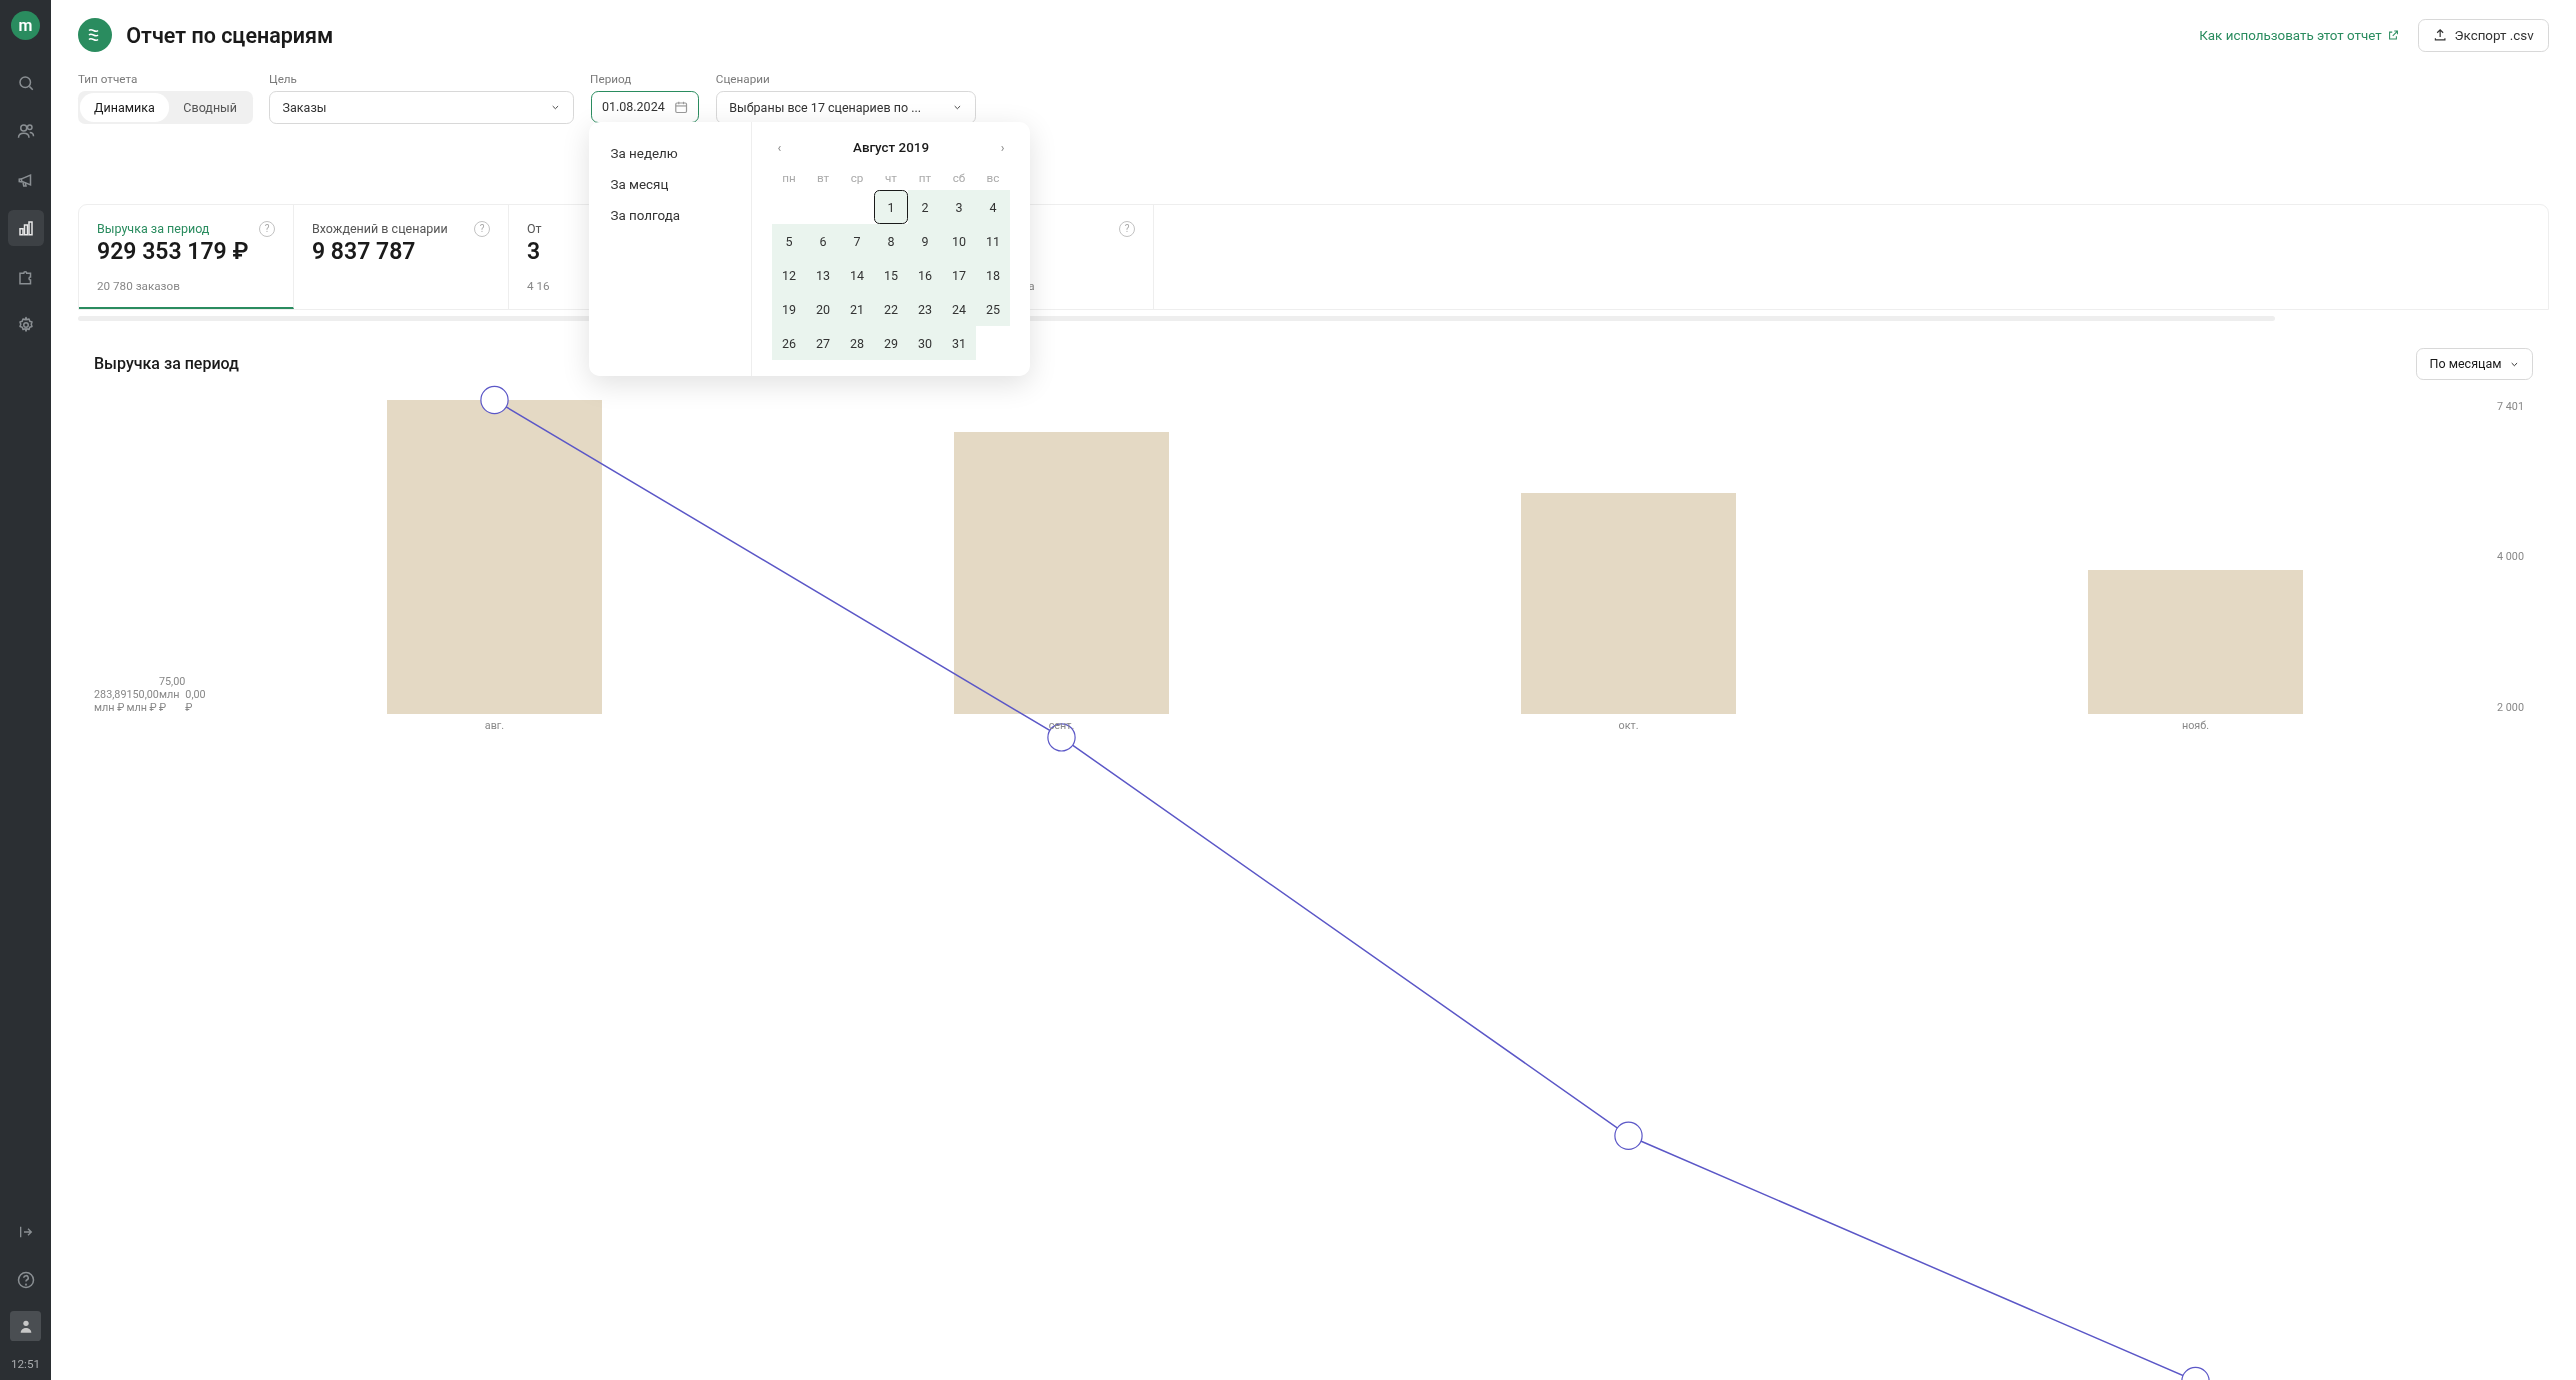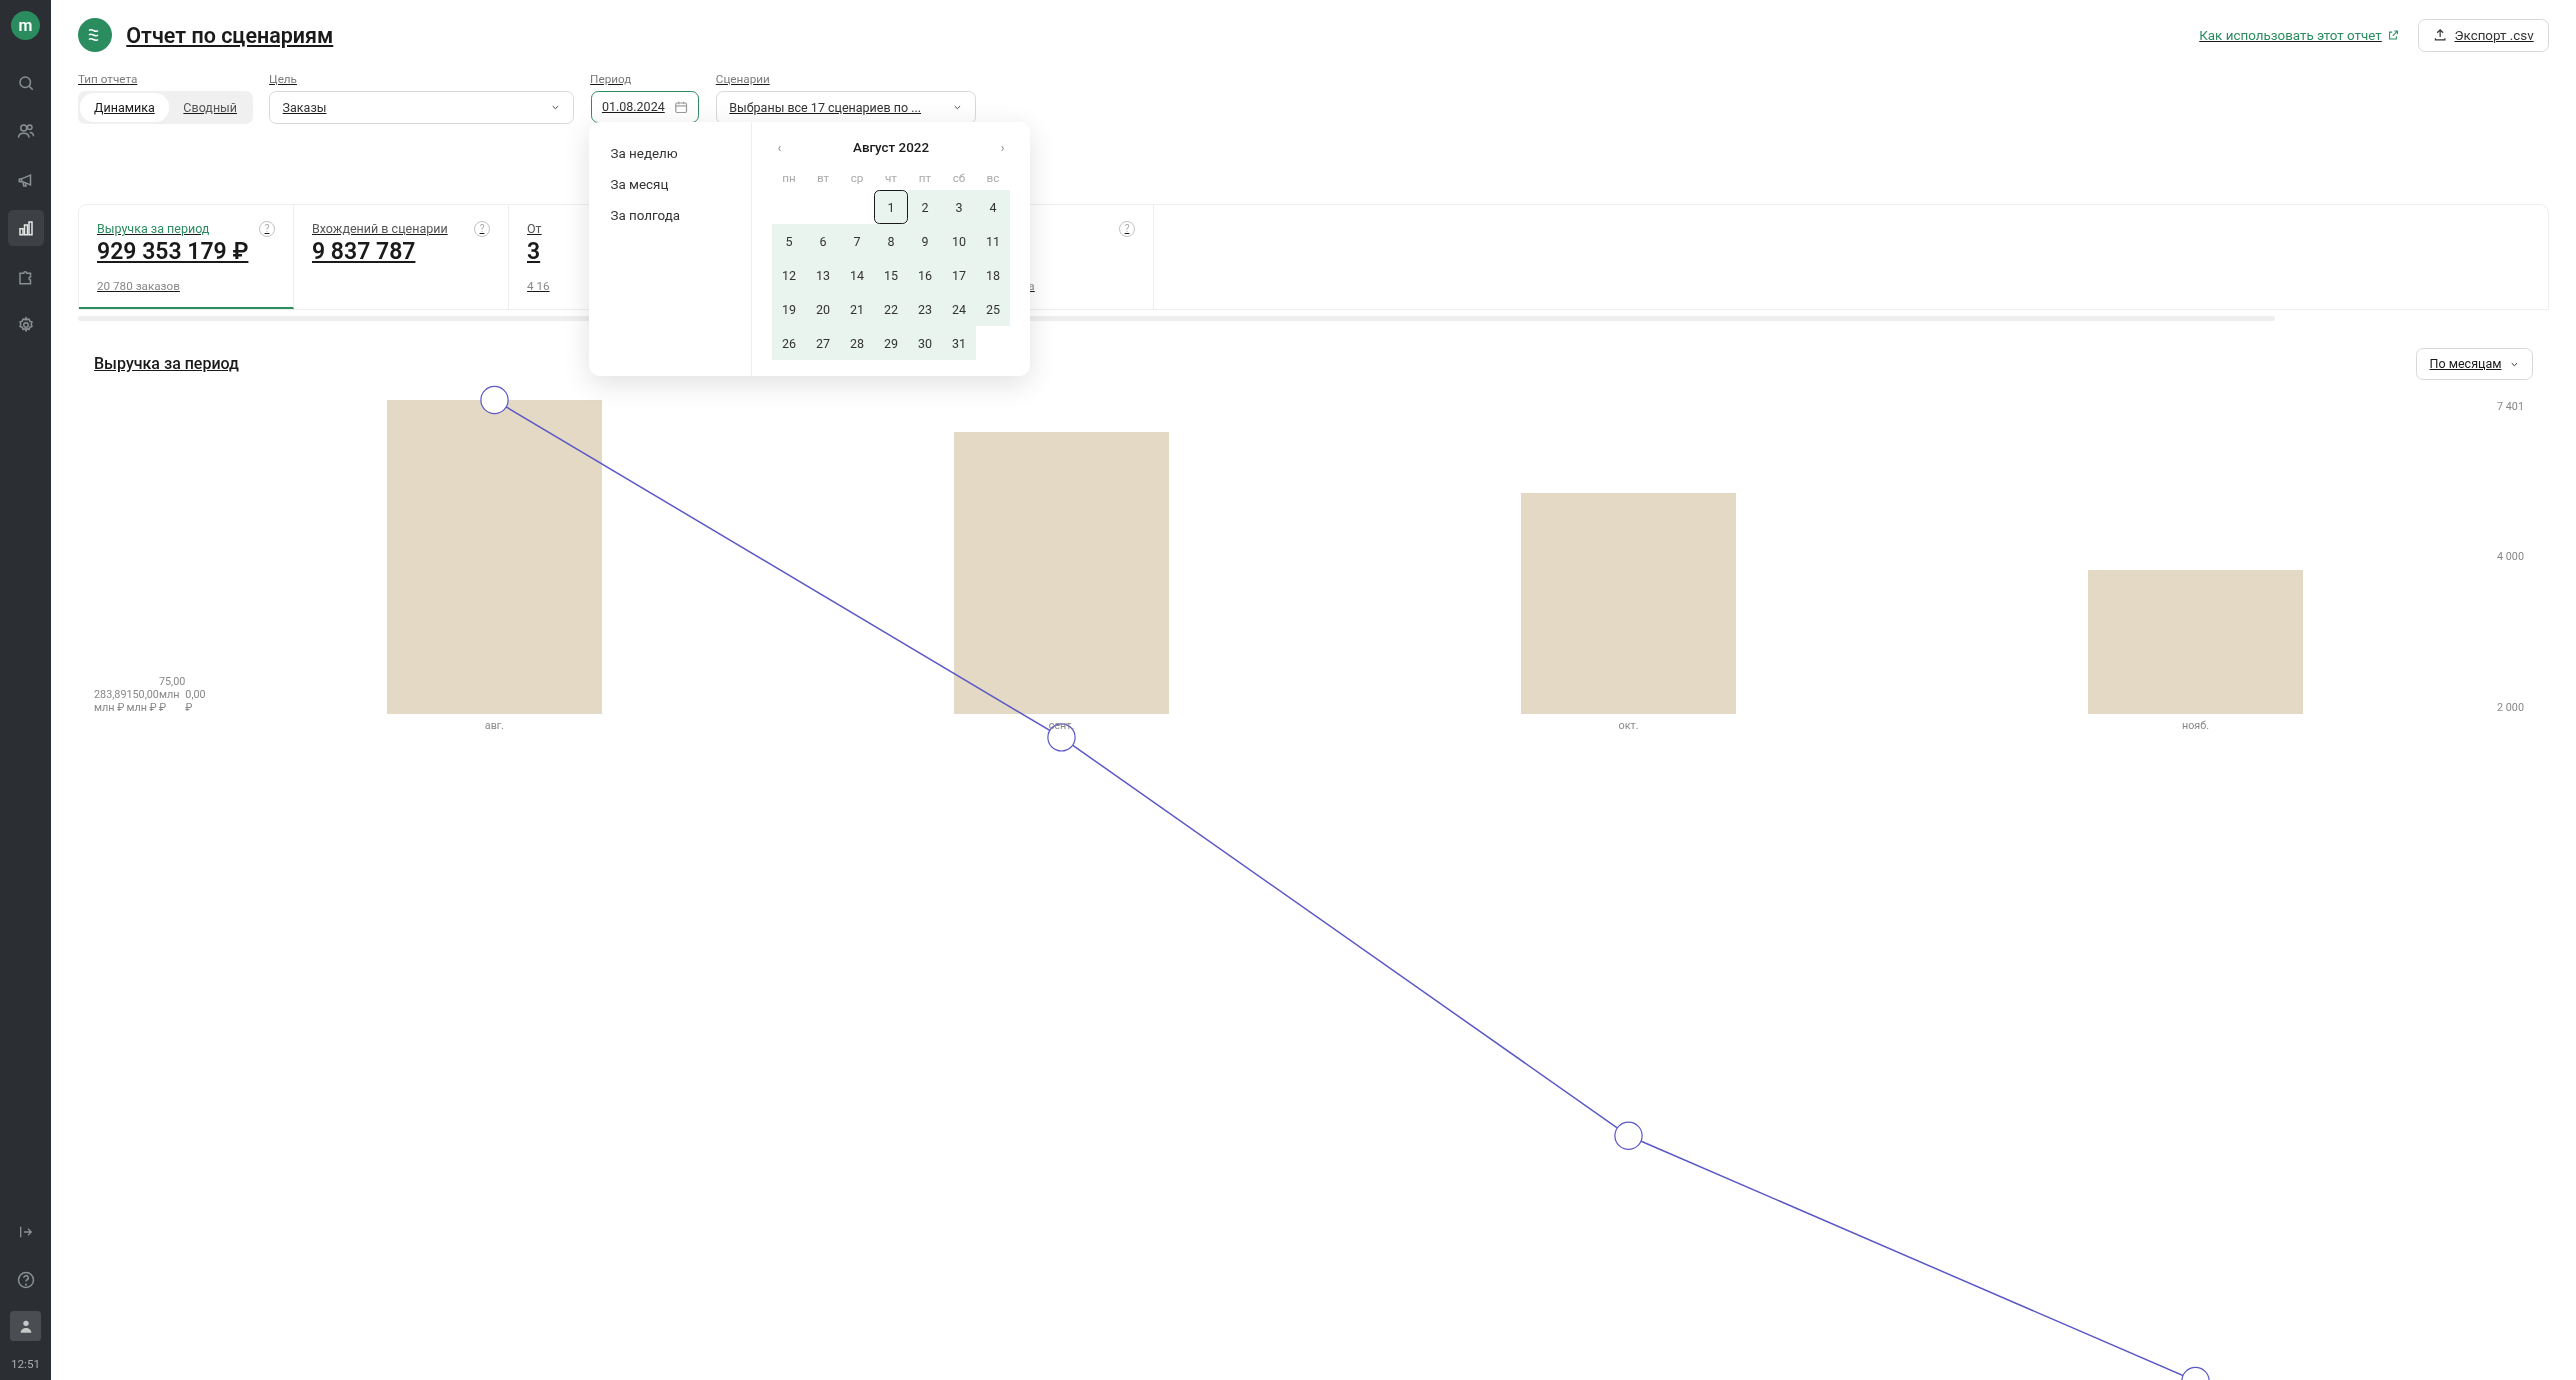--- a/index.html
+++ b/index.html
@@ -46,21 +46,21 @@
   border-radius: 3.6px;
   display: flex; align-items: center; justify-content: center;
   color: #c8c8c8;
   margin-bottom: 16px;
 }
 .sidebar-clock {
   color: #a8abae;
   font-size: 11.7px;
   margin-bottom: 9px;
 }
-.main { flex: 1; display: flex; flex-direction: column; overflow: hidden; text-decoration: underline;}
+.main { flex: 1; display: flex; flex-direction: column; overflow: hidden;}
 .header {
   display: flex; align-items: center;
   padding: 18px 27px 10.8px 27px;
 }
 .header-icon {
   width: 34px; height: 34px;
   border-radius: 50%;
   background: #2a8c5f;
   display: flex; align-items: center; justify-content: center;
   color: #fff;
@@ -369,21 +369,21 @@
 
       <div class="date-popover">
         <div class="quick-dates">
           <div class="quick-date-item">За неделю</div>
           <div class="quick-date-item">За месяц</div>
           <div class="quick-date-item">За полгода</div>
         </div>
         <div class="calendar">
           <div class="cal-header">
             <span class="cal-nav">‹</span>
-            <span class="cal-month">Август 2022</span>
+            <span class="cal-month">Август 2019</span>
             <span class="cal-nav">›</span>
           </div>
           <div class="cal-grid" id="cal-grid">
               <div class="cal-dow">пн</div>
               <div class="cal-dow">вт</div>
               <div class="cal-dow">ср</div>
               <div class="cal-dow">чт</div>
               <div class="cal-dow">пт</div>
               <div class="cal-dow">сб</div>
               <div class="cal-dow">вс</div>

